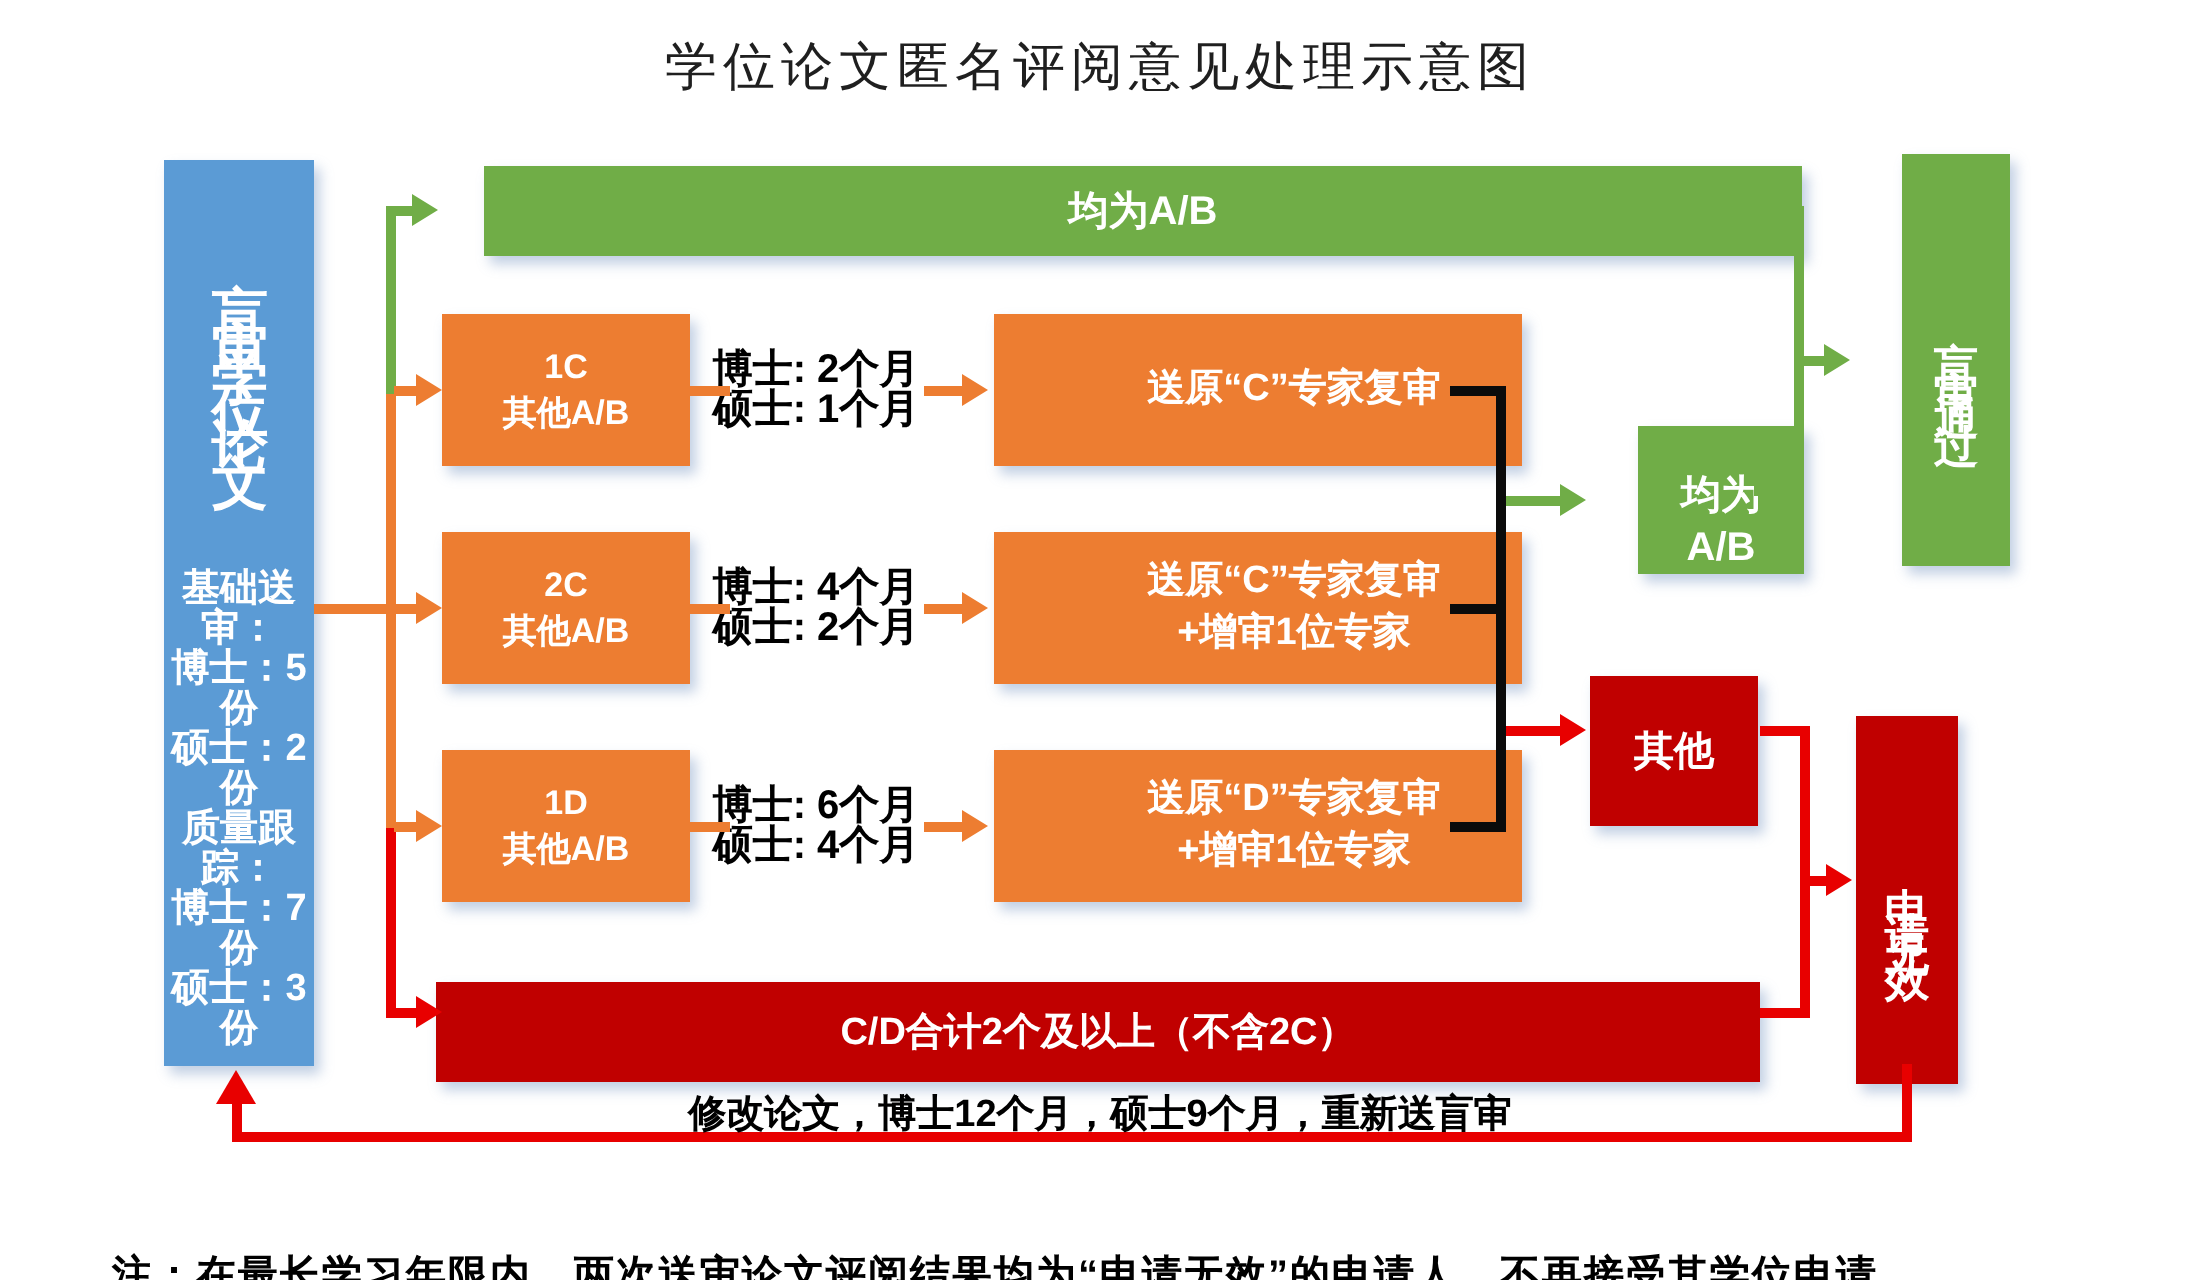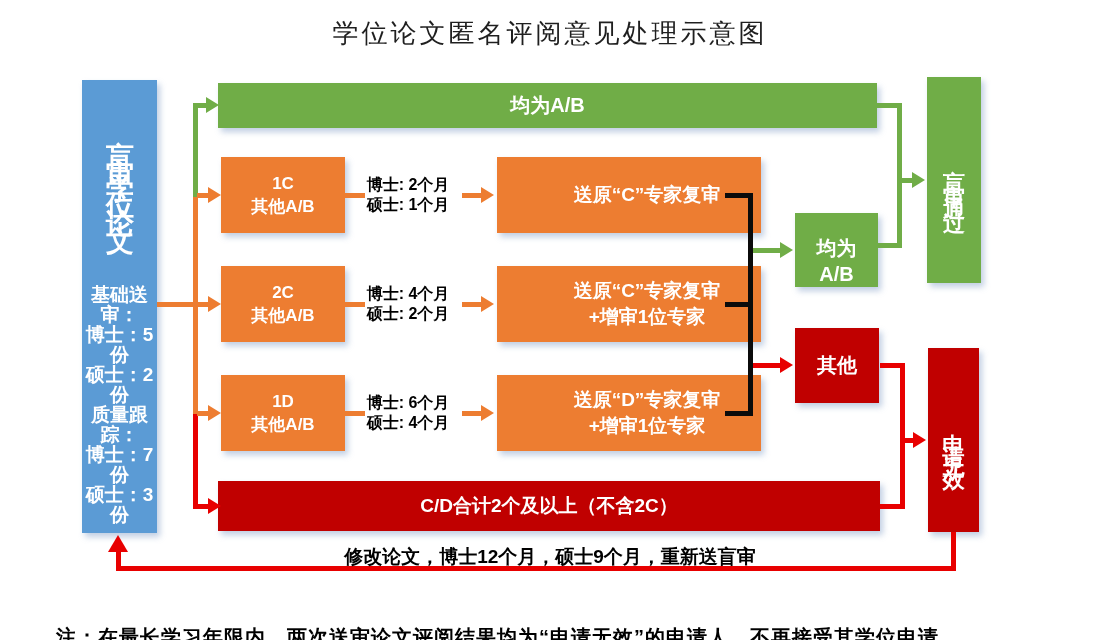--- a/index.html
+++ b/index.html
@@ -3,32 +3,32 @@
 <meta charset="utf-8">
 <style>
   html,body{margin:0;padding:0;background:#fff;}
   .canvas{position:relative;width:1100px;height:640px;background:#fff;overflow:hidden;
           font-family:"Liberation Sans","DejaVu Sans",sans-serif;}
   .title{position:absolute;left:0;top:16px;width:1100px;text-align:center;
          font-family:"Liberation Serif","DejaVu Serif",serif;font-size:26px;color:#1f1f1f;letter-spacing:3px;}
   .box{position:absolute;display:flex;align-items:center;justify-content:center;
        color:#fff;font-weight:bold;box-shadow:3px 4px 6px rgba(100,135,185,.40);}
   .blue{background:#5B9BD5;}
-  .green{background:#70AD47;}
+  .green{background:#70AD47;margin-left:24px;}
   .orange{background:#ED7D31;}
-  .darkred{background:#C00000;}
+  .darkred{background:#C00000;margin-top:10px;}
   .vtext{writing-mode:vertical-rl;text-orientation:upright;}
   .source{left:82px;top:80px;width:75px;height:453px;flex-direction:column;justify-content:flex-start;}
   .source-label{font-size:28px;letter-spacing:17px;margin-top:38px;}
   .stats{margin-top:auto;margin-bottom:8px;font-size:19px;line-height:20px;text-align:center;}
   .topbar{left:218px;top:83px;width:659px;height:45px;font-size:20px;}
   .gradebox{left:221px;width:124px;height:76px;flex-direction:column;font-size:17px;line-height:23px;}
   .actbox{left:497px;width:228px;height:76px;flex-direction:column;font-size:19px;line-height:26px;padding-left:36px;}
   .durlabel{position:absolute;left:352px;width:112px;text-align:center;color:#000;
-            font-weight:bold;font-size:16px;line-height:20px;}
+            font-weight:bold;font-size:20px;line-height:20px;}
   .bottombar{left:218px;top:481px;width:662px;height:50px;font-size:19px;}
   .mergepass{left:795px;top:213px;width:83px;height:74px;flex-direction:column;font-size:20px;line-height:26px;justify-content:flex-end;}
   .mergeother{left:795px;top:328px;width:84px;height:75px;font-size:20px;}
   .outpass{left:927px;top:77px;width:54px;height:206px;}
   .outpass .vtext{font-size:22px;letter-spacing:14px;}
   .outinvalid{left:928px;top:348px;width:51px;height:184px;}
   .outinvalid .vtext{font-size:22px;letter-spacing:12px;}
   .ln{position:absolute;}
   .h{height:5px;} .v{width:5px;}
   .c-or{background:#ED7D31;} .c-gr{background:#70AD47;} .c-rd{background:#E80000;} .c-bk{background:#0b0b0b;}

